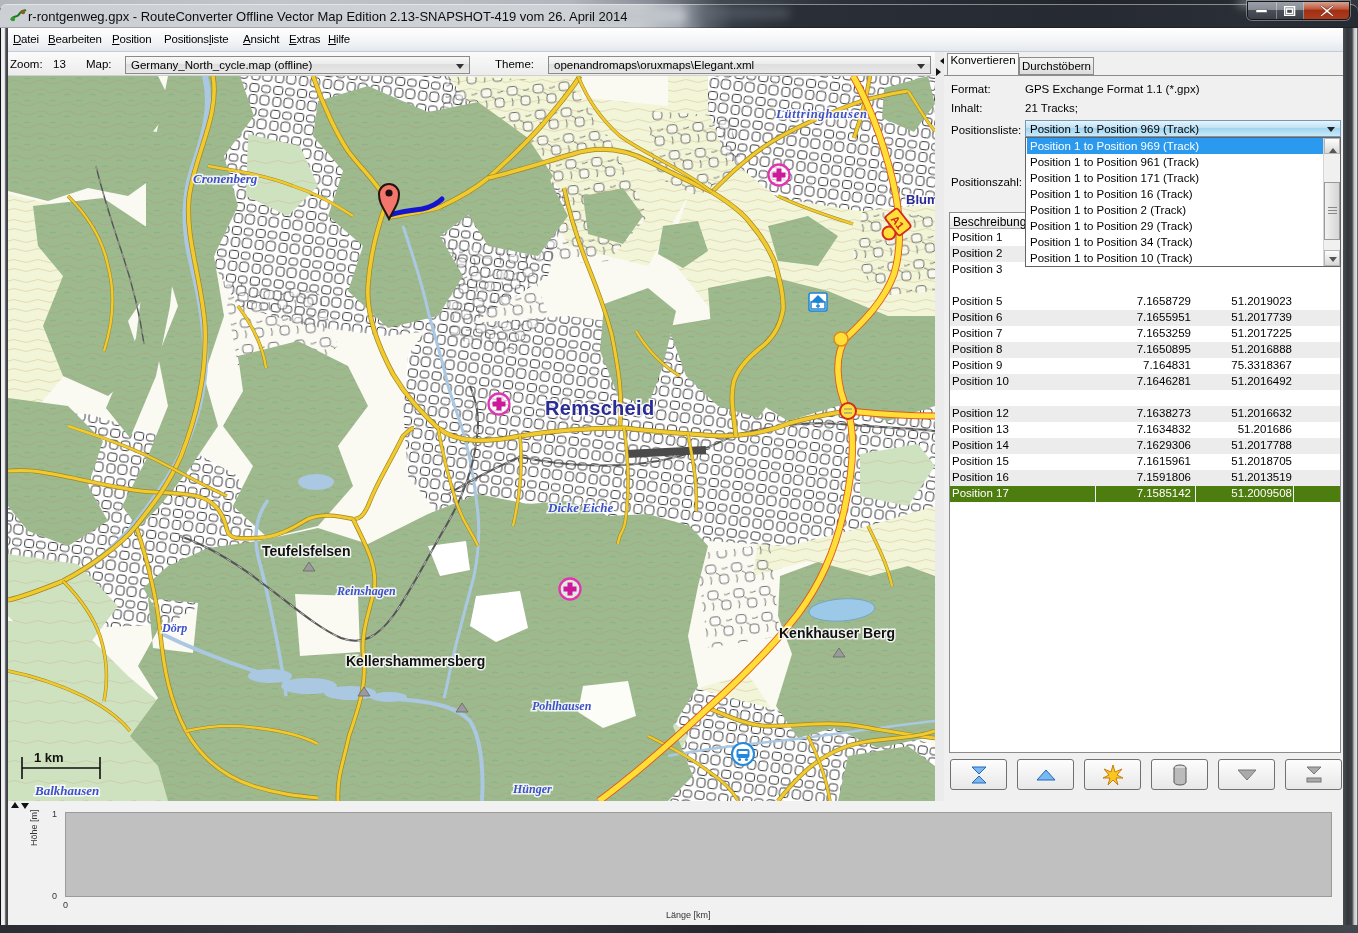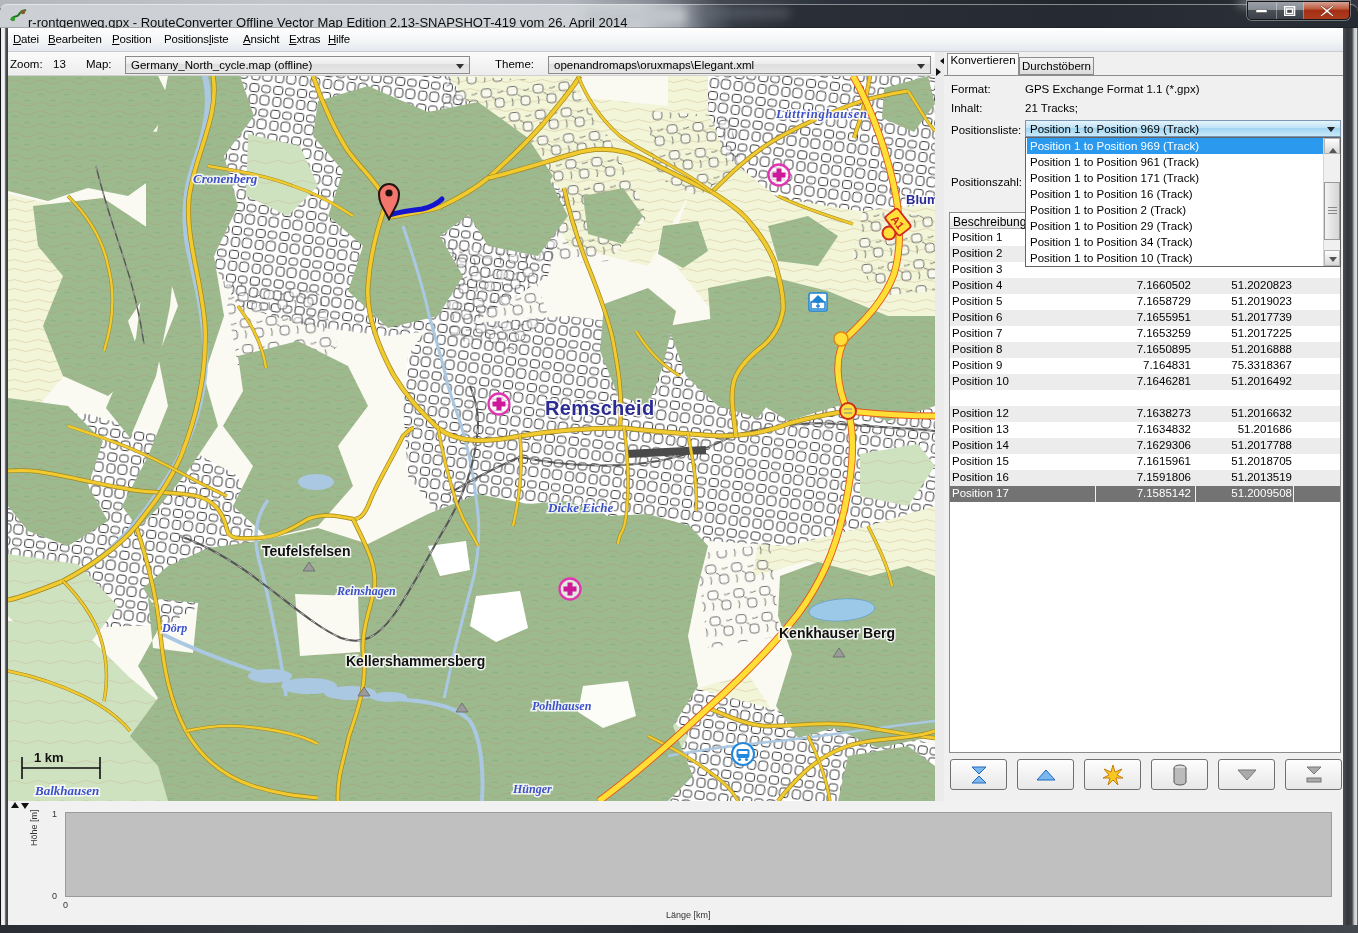--- a/index.html
+++ b/index.html
@@ -5,21 +5,21 @@
 * { margin:0; padding:0; box-sizing:border-box; }
 html,body { width:1358px; height:933px; overflow:hidden; font-family:"Liberation Sans", sans-serif; }
 body { position:relative; background:#23262c; }
 .abs { position:absolute; }
 
 #desktop { left:0; top:0; width:1358px; height:8px;
   background:linear-gradient(to right,#b4b8bd 0%,#c2c5c9 20%,#b2b6bc 42%,#888d96 48%,#41474f 53%,#2b313a 62%,#21252b 80%,#262a31 90%,#31353c 100%); }
 #titlebar { left:0; top:4px; width:1358px; height:24px; border-radius:7px 7px 0 0;
   background:linear-gradient(to right,#ccd0d4 0%,#ced2d6 42%,#c8ccd1 47%,#a4aab2 50%,#5a616b 52%,#363c45 54%,#2a2f37 58%,#262b33 80%,#2a2f37 92%,#262b33 100%); 
   box-shadow:inset 0 1px 0 rgba(255,255,255,.45), inset 0 -1px 0 rgba(0,0,0,.2); }
-#title-text { left:28px; top:15px; font-size:13px; color:#0c0c0c; white-space:nowrap; }
+#title-text { left:28px; top:9px; font-size:13px; color:#0c0c0c; white-space:nowrap; }
 #win-icon { left:10px; top:8px; width:17px; height:15px; }
 #winbtns { left:1247px; top:1px; width:103px; height:19px; display:flex; border-radius:0 0 5px 5px; overflow:hidden; border:1px solid #14161a; box-shadow:0 0 0 1px rgba(255,255,255,.35); }
 .wbtn { height:100%; position:relative; border-right:1px solid rgba(255,255,255,.35); }
 .wbtn.min  { width:29px; background:linear-gradient(#9ba0a7 0%,#878d95 45%,#4a4f57 50%,#3c4149 100%); }
 .wbtn.max  { width:27px; background:linear-gradient(#9ba0a7 0%,#878d95 45%,#4a4f57 50%,#3c4149 100%); }
 .wbtn.close{ width:45px; border-right:none; background:linear-gradient(#d3a396 0%,#c05b3d 40%,#a33014 50%,#ad3b1d 100%); }
 .wbtn svg { position:absolute; left:50%; top:50%; transform:translate(-50%,-50%); }
 #menubar { left:8px; top:28px; width:1342px; height:24px;
   background:linear-gradient(#ffffff,#f2f4f6 60%,#e4e8ee); border-bottom:1px solid #c8ccd2; }
 .menu-item { position:absolute; top:5px; font-size:11.5px; letter-spacing:-0.2px; color:#000; }
@@ -47,21 +47,21 @@
 .plabel { position:absolute; font-size:11.5px; color:#000; }
 
 #ptable { position:absolute; left:5px; top:160px; width:392px; height:541px; background:#fff; border:1px solid #8c8c8c; }
 #thead { position:absolute; left:0; top:0; width:100%; height:16px; background:linear-gradient(#ffffff,#e5e5e5); border-bottom:1px solid #b0b0b0; }
 #thead span { position:absolute; top:2px; font-size:12px; }
 .trow { position:absolute; left:0; width:390px; height:16px; font-size:11.5px; white-space:nowrap; }
 .trow .c1 { position:absolute; left:2px; top:1px; }
 .trow .c2 { position:absolute; left:147px; width:94px; text-align:right; top:1px; }
 .trow .c3 { position:absolute; left:247px; width:95px; text-align:right; top:1px; }
 .trow.alt { background:#ececec; }
-.trow.sel { background:#737373; color:#fff;text-decoration:underline; } .trow.sel i.s1,.trow.sel i.s2,.trow.sel i.s3 { position:absolute; top:0; width:1px; height:16px; background:#eaf4fb; } .trow.sel i.s1{left:145px} .trow.sel i.s2{left:245px} .trow.sel i.s3{left:343px}
+.trow.sel { background:#4d7c0f; color:#fff;text-decoration:underline; } .trow.sel i.s1,.trow.sel i.s2,.trow.sel i.s3 { position:absolute; top:0; width:1px; height:16px; background:#eaf4fb; } .trow.sel i.s1{left:145px} .trow.sel i.s2{left:245px} .trow.sel i.s3{left:343px}
 
 .pbtn { position:absolute; top:707px; width:57px; height:31px; border:1px solid #707070; border-radius:3px; background:linear-gradient(#fdfdfd,#e8e8e8); }
 .pbtn svg { position:absolute; left:50%; top:50%; transform:translate(-50%,-50%); }
 
 #popup { left:1025px; top:137px; width:316px; height:130px; background:#fff; border:1px solid #646464; z-index:10; }
 .pitem { position:absolute; left:1px; width:297px; height:16px; font-size:11.5px; color:#000; padding:2px 0 0 3px; white-space:nowrap; }
 .pitem.sel { background:#2b99ee; color:#fff; }
 #pscroll { position:absolute; right:0px; top:0px; width:17px; height:128px; background:#f0f0f0; border-left:1px solid #d5d5d5; }
 
 #pcombo { left:1025px; top:120px; width:316px; height:17px; border:1px solid #7a96b5; background:linear-gradient(#e6f5fd,#bfe2f5 45%,#9fd4f0 46%,#c9e9f8); font-size:11.5px; color:#000; padding:2px 0 0 4px; z-index:5; }
@@ -382,25 +382,20 @@
 <div class="trow alt" style="top:33px">
         <span class="c1">Position 2</span>
         <span class="c2"></span>
         <span class="c3"></span>
       </div>
 <div class="trow" style="top:49px">
         <span class="c1">Position 3</span>
         <span class="c2"></span>
         <span class="c3"></span>
       </div>
-<div class="trow alt" style="top:65px">
-        <span class="c1">Position 4</span>
-        <span class="c2">7.1660502</span>
-        <span class="c3">51.2020823</span>
-      </div>
 <div class="trow" style="top:81px">
         <span class="c1">Position 5</span>
         <span class="c2">7.1658729</span>
         <span class="c3">51.2019023</span>
       </div>
 <div class="trow alt" style="top:97px">
         <span class="c1">Position 6</span>
         <span class="c2">7.1655951</span>
         <span class="c3">51.2017739</span>
       </div>

